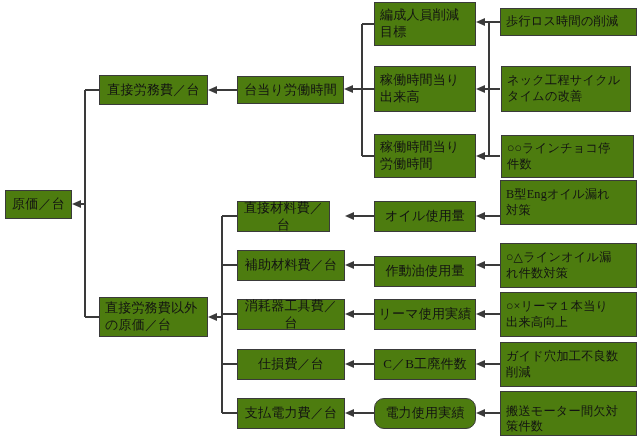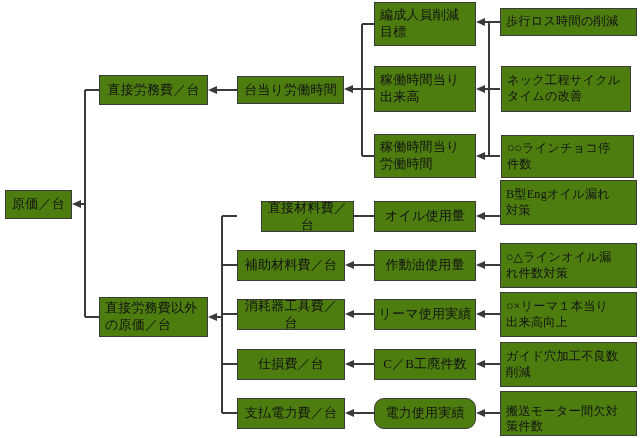--- a/index.html
+++ b/index.html
@@ -142,40 +142,40 @@
   <div class="node lft f12" style="left:501px;top:66px;width:130px;height:46px;white-space:pre-line;">
     <span class="txt">ネック工程サイクル
 タイムの改善</span>
   </div>
 
   <div class="node lft f12" style="left:501px;top:135px;width:133px;height:43px;white-space:pre-line;">
     <span class="txt">○○ラインチョコ停
 件数</span>
   </div>
 
-  <div class="node ctr f13" style="left:237px;top:201px;width:93px;height:31px;margin-left:24px;">
+  <div class="node ctr f13" style="left:237px;top:201px;width:93px;height:31px;">
     <span class="txt">直接材料費／台</span>
   </div>
   <div class="node ctr f13" style="left:237px;top:250px;width:108px;height:31px;">
     <span class="txt">補助材料費／台</span>
   </div>
   <div class="node ctr f13" style="left:237px;top:299px;width:108px;height:31px;">
     <span class="txt">消耗器工具費／台</span>
   </div>
   <div class="node ctr f13" style="left:237px;top:349px;width:108px;height:31px;">
     <span class="txt">仕損費／台</span>
   </div>
   <div class="node ctr f13" style="left:237px;top:398px;width:108px;height:31px;">
     <span class="txt">支払電力費／台</span>
   </div>
 
   <div class="node ctr f13" style="left:374px;top:201px;width:102px;height:31px;">
     <span class="txt">オイル使用量</span>
   </div>
-  <div class="node ctr f13" style="left:374px;top:250px;width:102px;height:31px;">
+  <div class="node ctr f13" style="left:374px;top:256px;width:102px;height:31px;">
     <span class="txt">作動油使用量</span>
   </div>
   <div class="node ctr f13" style="left:374px;top:299px;width:102px;height:31px;">
     <span class="txt">リーマ使用実績</span>
   </div>
   <div class="node ctr f13" style="left:374px;top:349px;width:102px;height:31px;">
     <span class="txt">C／B工廃件数</span>
   </div>
   <div class="node ctr f13" style="left:374px;top:398px;width:102px;height:31px;border-radius:10px;">
     <span class="txt">電力使用実績</span>

